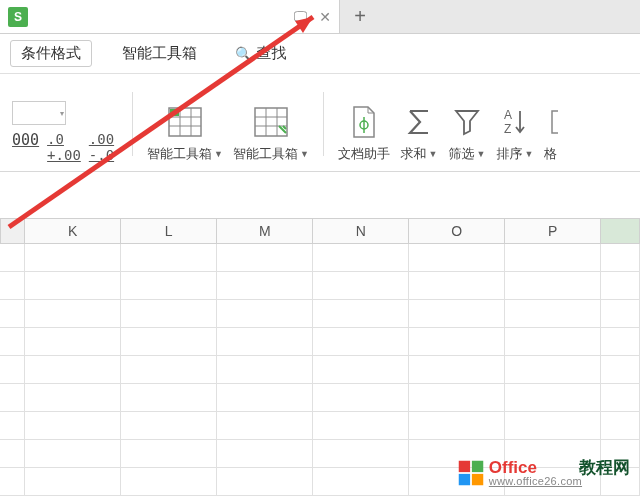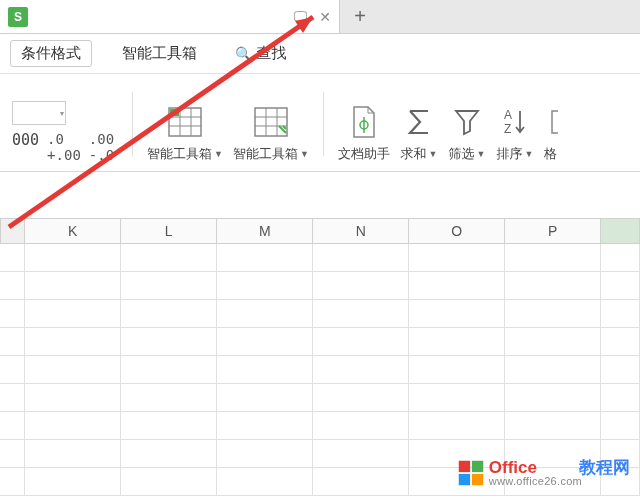--- a/index.html
+++ b/index.html
@@ -23,43 +23,43 @@
     .ribbon-group { display: flex; flex-direction: column; align-items: center; gap: 4px; }
     .ribbon-icon { width: 38px; height: 38px; display: flex; align-items: center; justify-content: center; }
     .ribbon-label { font-size: 13px; color: #444; display: flex; align-items: center; gap: 2px; white-space: nowrap; }
     .dropdown-caret { font-size: 9px; color: #666; }
     .divider { width: 1px; height: 64px; background: #ddd; margin: 0 4px; align-self: center; }
     
     .decimal-group { display: flex; flex-direction: column; gap: 6px; padding: 0 4px; }
     .decimal-row1 { display: flex; align-items: center; gap: 6px; }
     .decimal-box { width: 54px; height: 24px; border: 1px solid #ccc; color: #999; font-size: 12px; display: flex; align-items: center; justify-content: flex-end; padding-right: 4px; position: relative; }
     .decimal-box::after { content: "▾"; font-size: 8px; color: #999; position: absolute; right: 1px; }
-    .decimal-row2 { display: flex; gap: 8px; font-size: 14px; color: #555; font-family: monospace; }
+    .decimal-row2 { display: flex; gap: 8px; font-size: 14px; color: #555; font-family: monospace; text-decoration: underline; }
     .dec000 { font-size: 15px; color: #444; }
     
     svg { display: block; }
     
     .sheet-area { position: relative; }
     .col-headers { display: flex; height: 26px; margin-top: 46px; }
     .col-header { border: 1px solid #d0d0d0; border-left: none; display: flex; align-items: center; justify-content: center; font-size: 14px; color: #555; background: #fafafa; }
     .col-header:first-child { border-left: 1px solid #d0d0d0; }
     .col-header.corner { background: #f0f0f0; }
     .col-header.sel { background: #d8e8d8; }
     .grid-row { display: flex; height: 28px; }
     .cell { border-right: 1px solid #e0e0e0; border-bottom: 1px solid #e0e0e0; }
     
     .arrow-overlay { position: absolute; top: 3px; left: 3px; pointer-events: none; z-index: 50; }
     
     .watermark { position: absolute; right: 10px; bottom: 12px; display: flex; align-items: center; gap: 4px; }
     .wm-logo { width: 28px; height: 28px; }
     .wm-text { display: flex; flex-direction: column; line-height: 1.05; }
     .wm-title { font-size: 17px; font-weight: bold; }
     .wm-o { color: #e53935; }
-    .wm-rest { color: #3b82f6; padding-left: 42px; }
-    .wm-url { font-size: 11px; color: #888; letter-spacing: 0.3px; }
+    .wm-rest { color: #14532d; padding-left: 42px; }
+    .wm-url { font-size: 11px; color: #888; letter-spacing: 0.3px; text-decoration: underline; }
   </style>
 </head>
 <body>
 
 <div class="tab-bar">
   <div class="active-tab">
     <div class="app-icon">S</div>
     <div class="tab-controls">
       <span>🖵</span>
       <span>✕</span>

